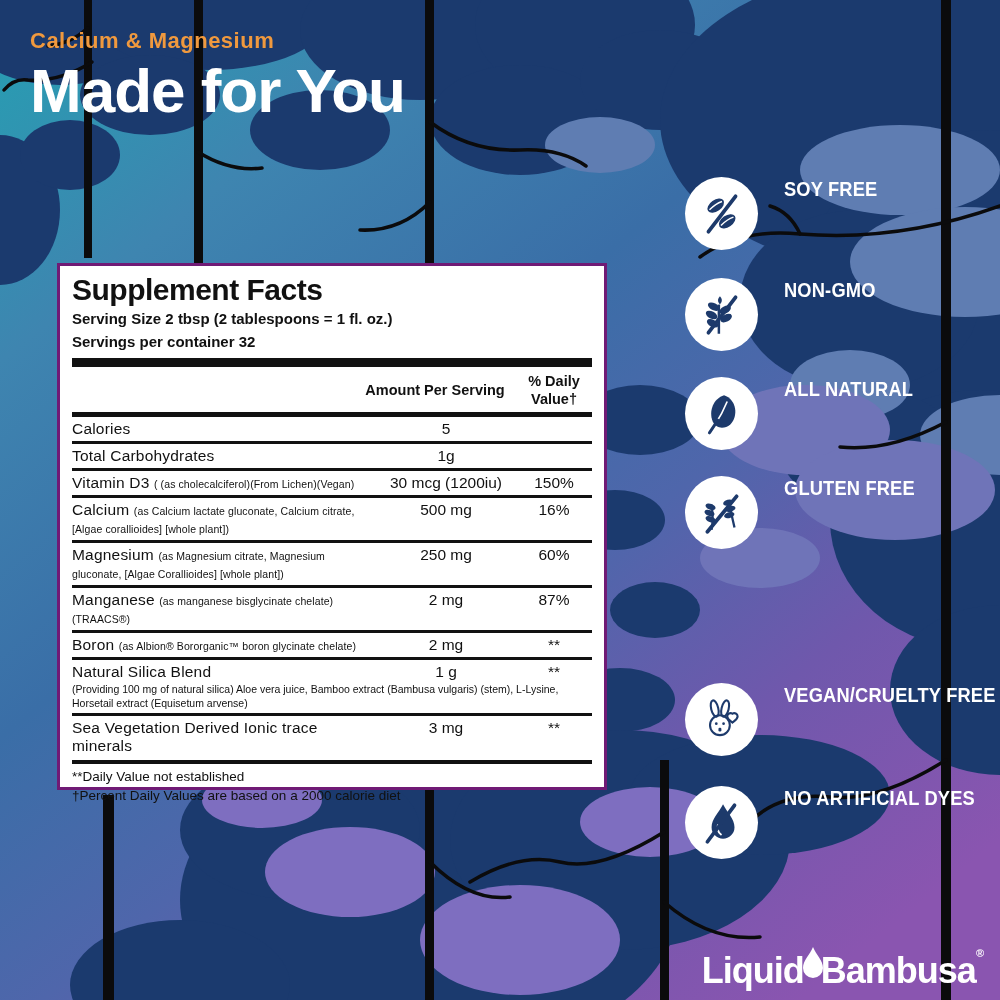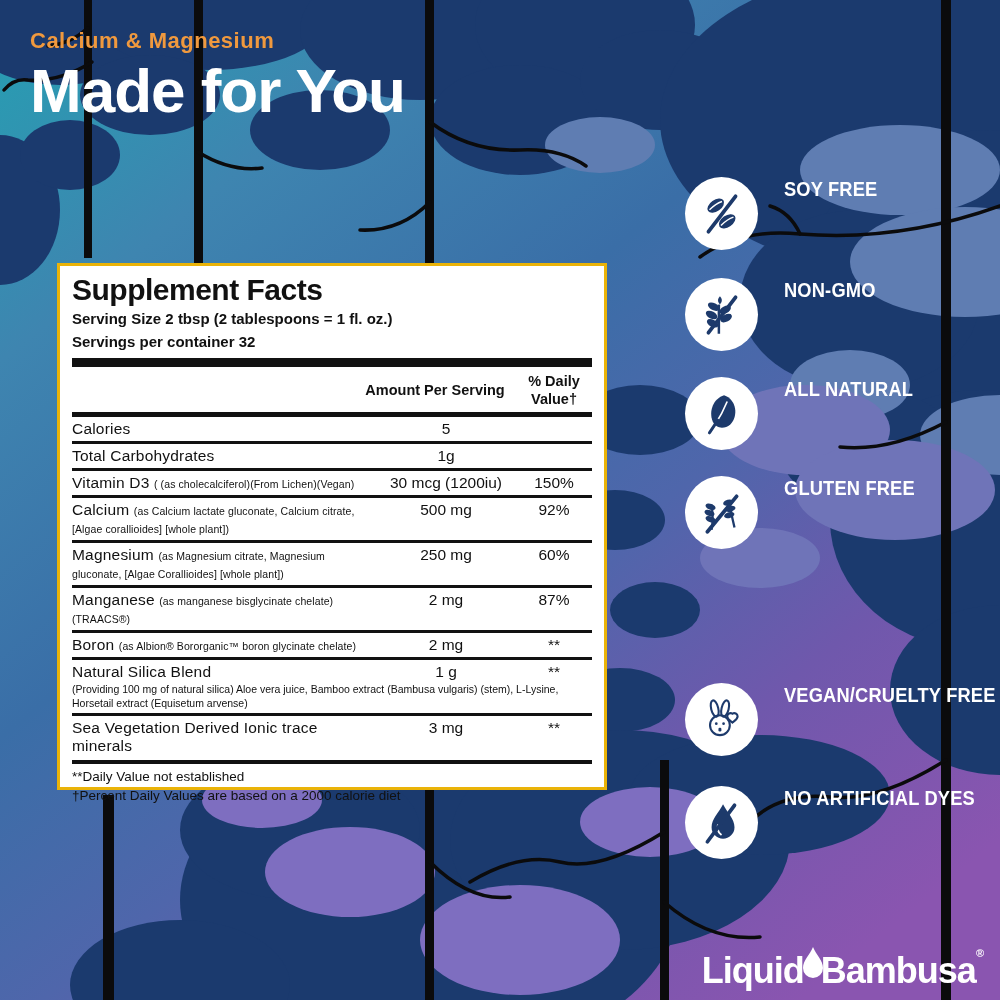--- a/index.html
+++ b/index.html
@@ -9,21 +9,21 @@
   svg.bg{position:absolute;left:0;top:0;}
 
   
   .headline{position:absolute;left:30px;top:28px;z-index:5;}
   .headline .sub{font-size:22px;font-weight:700;color:#f0993e;letter-spacing:.5px;}
   .headline .main{font-size:62px;font-weight:800;color:#ffffff;letter-spacing:-1px;
                   margin-top:6px;line-height:1;}
 
   
   .panel{position:absolute;left:57px;top:263px;width:550px;height:527px;
-         background:#ffffff;border:3px solid #eab308;box-sizing:border-box;
+         background:#ffffff;border:3px solid #701a75;box-sizing:border-box;
          padding:7px 12px 6px;z-index:6;color:#111;}
   .sf-title{font-size:30px;font-weight:800;letter-spacing:-.5px;line-height:1.1;}
   .sf-serving{font-size:15px;font-weight:700;line-height:1.32;margin-top:3px;}
   .sf-bar{height:9px;background:#111;margin-top:6px;}
   .sf-cols{display:flex;align-items:center;font-weight:700;font-size:14.5px;
            line-height:1.25;padding:5px 0 4px;border-bottom:5px solid #111;gap:11px;}
   .sf-cols .sp{flex:1;}
   .sf-cols .c-a{width:140px;text-align:center;}
   .sf-cols .c-d{width:76px;text-align:center;}
   .sf-row{padding:3px 0;}
@@ -180,21 +180,21 @@
           <span class="sf-detail">( (as cholecalciferol)(From Lichen)(Vegan)</span></span>
         <span class="sf-amt">30 mcg (1200iu)</span>
         <span class="sf-dv">150%</span>
       </div>
     </div>
     <div class="sf-row">
       <div class="sf-line">
         <span class="sf-left"><span class="sf-name">Calcium</span>
           <span class="sf-detail">(as Calcium lactate gluconate, Calcium citrate, [Algae corallioides] [whole plant])</span></span>
         <span class="sf-amt">500 mg</span>
-        <span class="sf-dv">92%</span>
+        <span class="sf-dv">16%</span>
       </div>
     </div>
     <div class="sf-row">
       <div class="sf-line">
         <span class="sf-left"><span class="sf-name">Magnesium</span>
           <span class="sf-detail">(as Magnesium citrate, Magnesium gluconate, [Algae Corallioides] [whole plant])</span></span>
         <span class="sf-amt">250 mg</span>
         <span class="sf-dv">60%</span>
       </div>
     </div>

